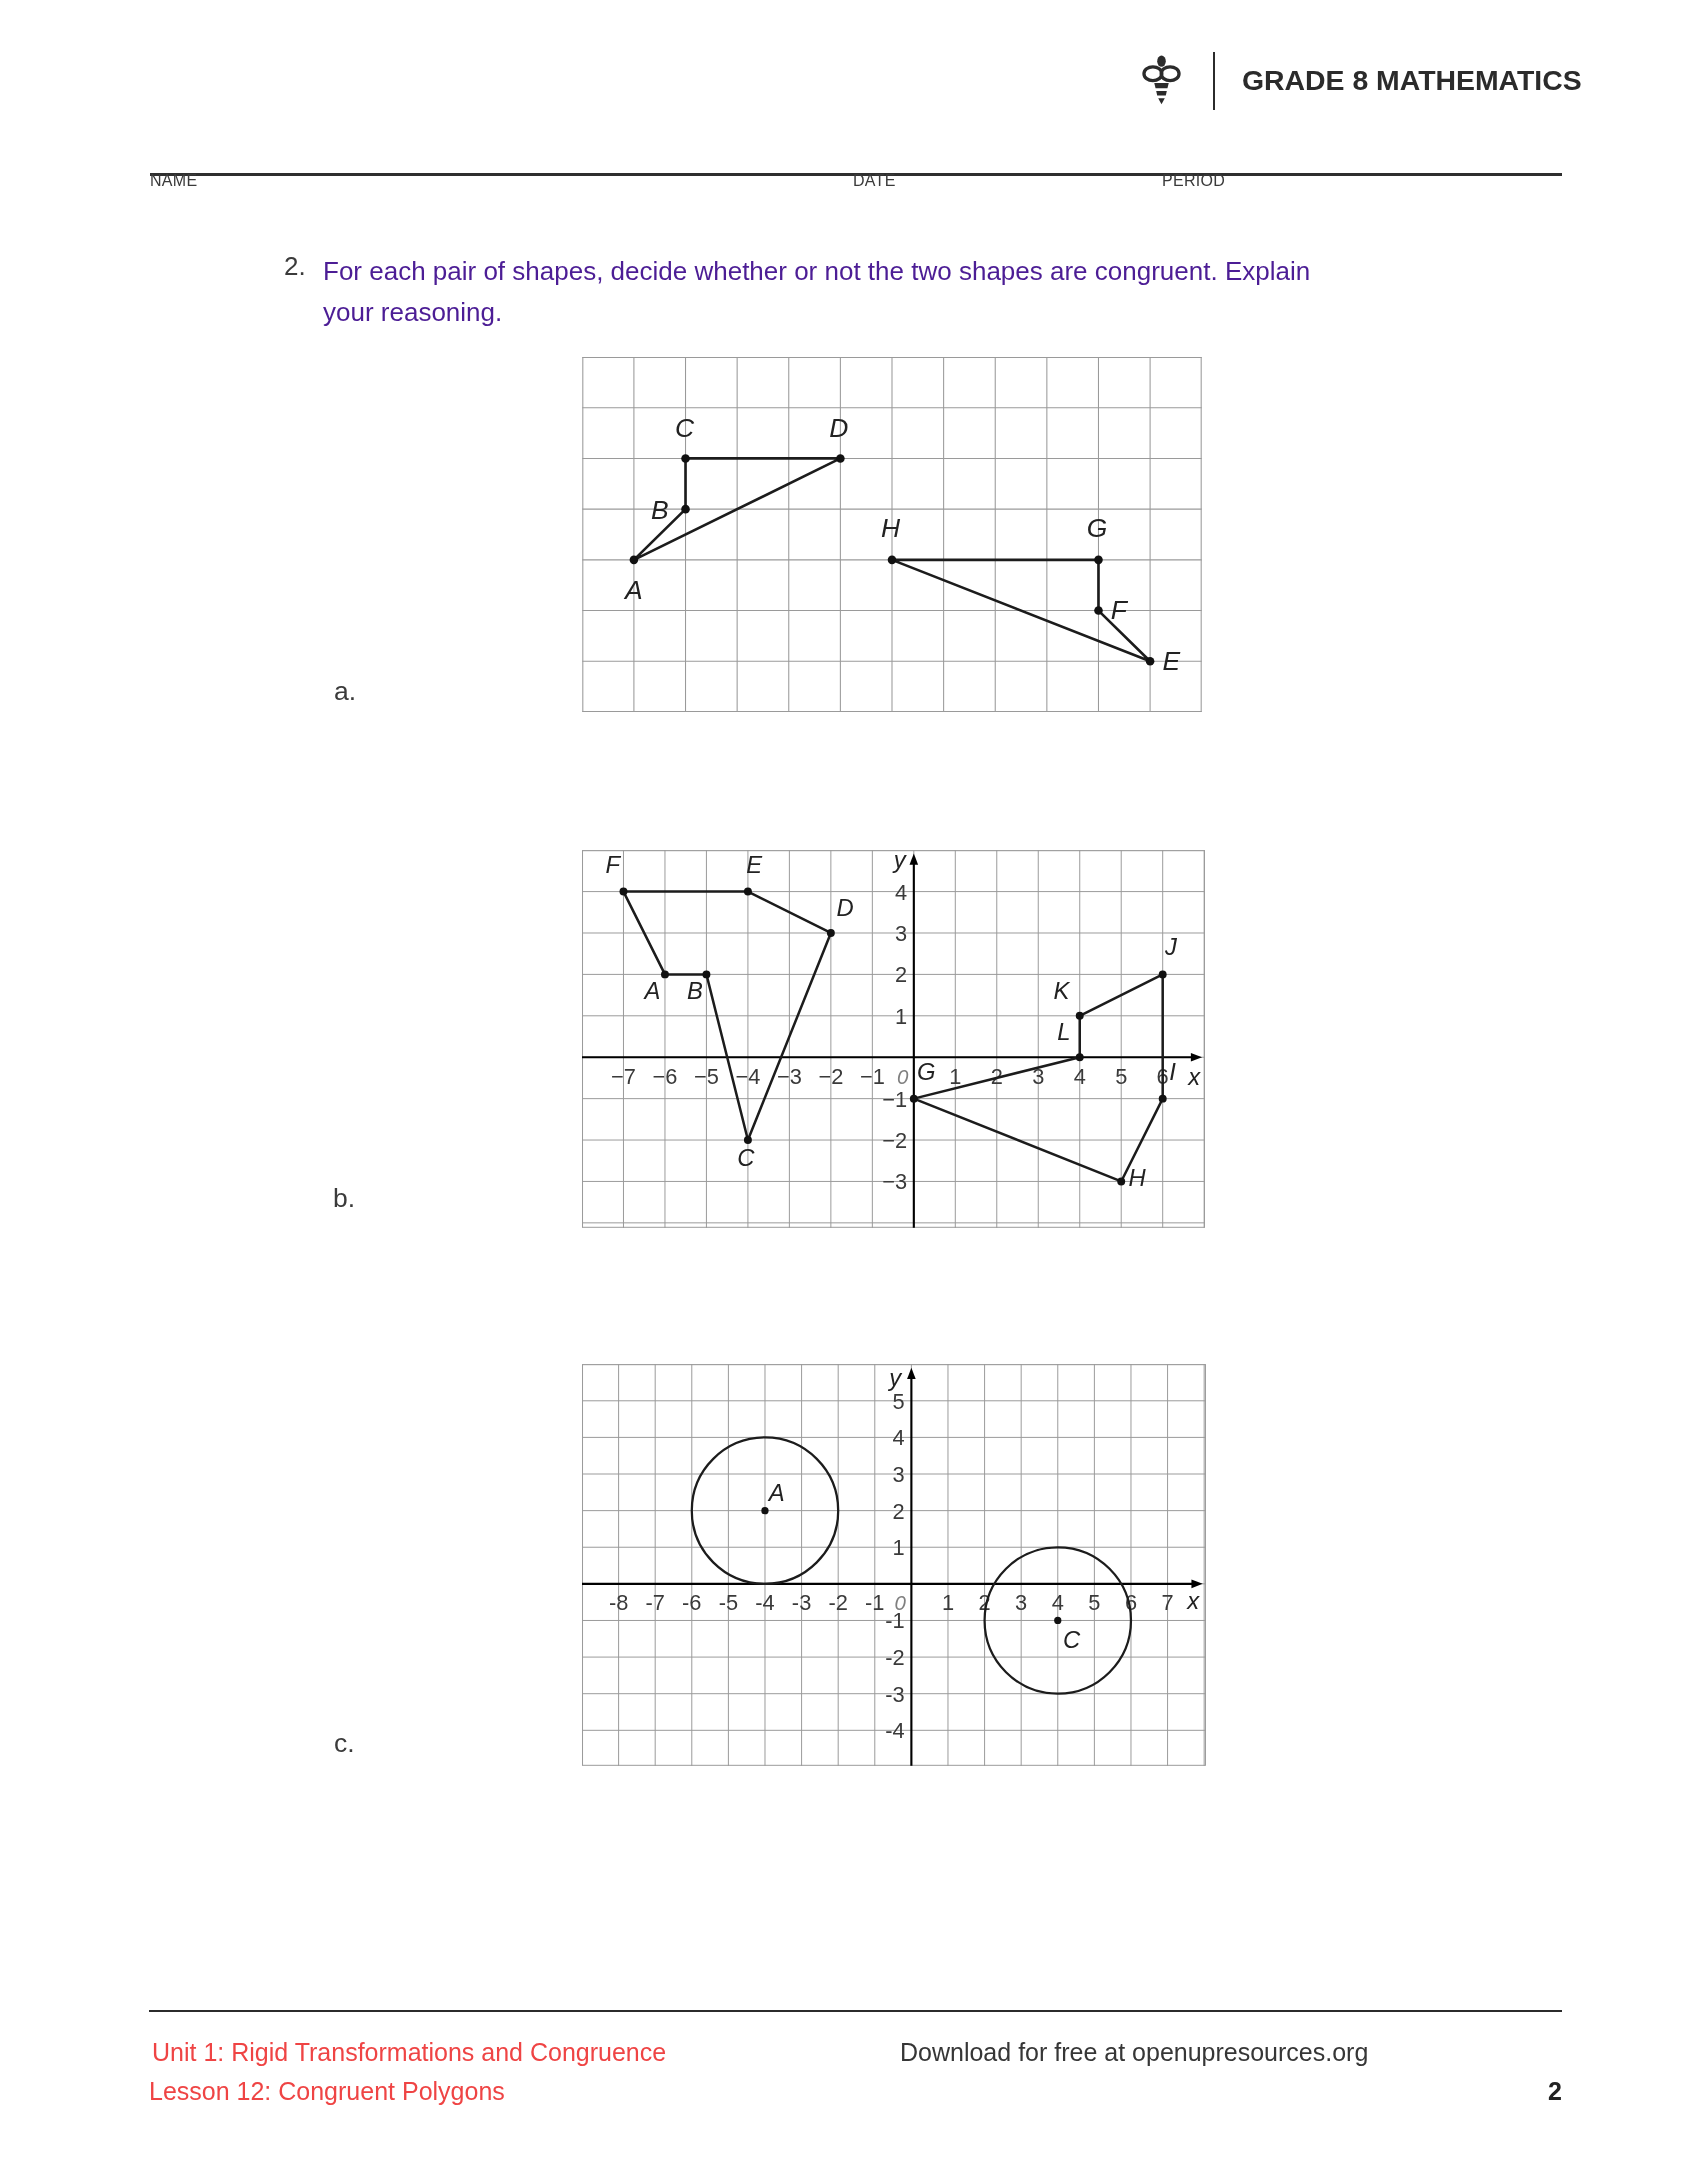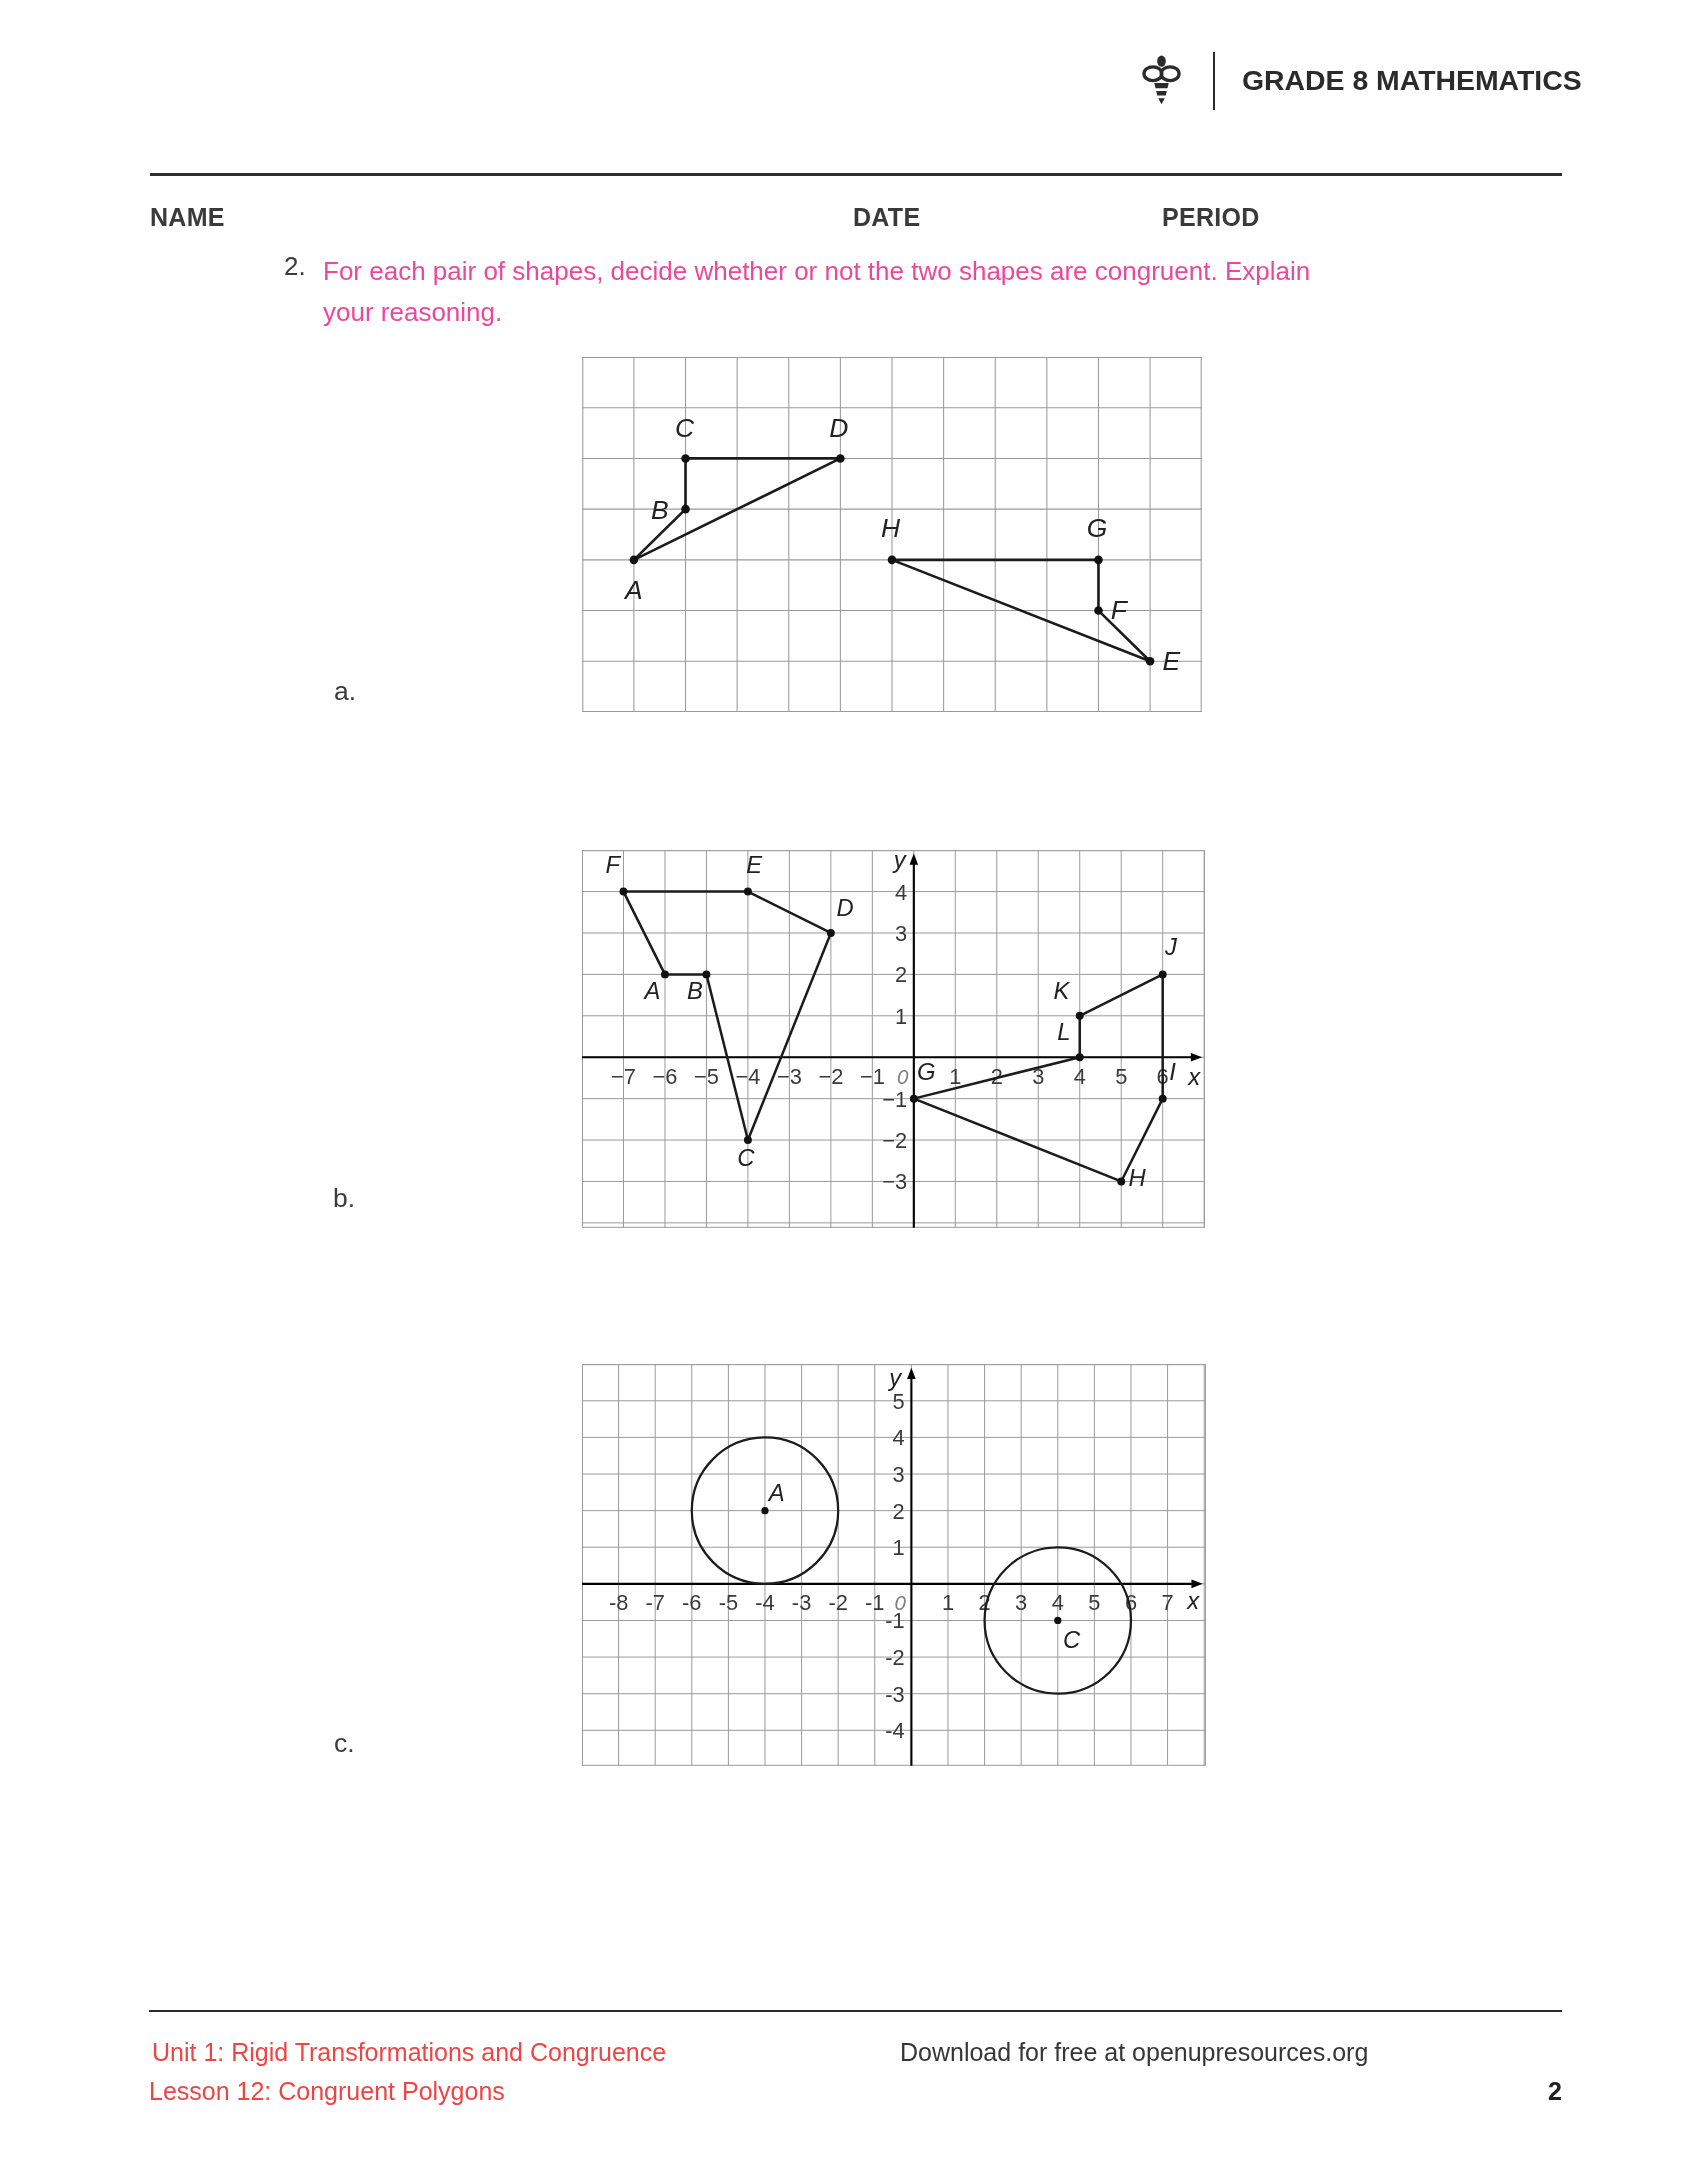--- a/index.html
+++ b/index.html
@@ -5,24 +5,24 @@
   html,body{margin:0;padding:0;background:#e8e8e8;}
   .page{position:relative;width:1687px;height:2183px;background:#ffffff;overflow:hidden;
         font-family:"Liberation Sans",sans-serif;color:#3b3b3b;padding-left:12px;}
   .abs{position:absolute;}
   
   .brand-title{left:1242px;top:64px;font-size:28.4px;font-weight:600;letter-spacing:0px;color:#2b2b2b;}
   .brand-divider{left:1213px;top:52px;width:2px;height:58px;background:#2b2b2b;}
   .bee{left:1141px;top:55px;}
   
   .name-rule{left:150px;top:173px;width:1412px;height:2.6px;background:#2f2f2f;}
-  .nrlabel{top:203px;font-size:25px;letter-spacing:0.3px;color:#3a3a3a;font-weight:bold;}
+  .nrlabel{top:172px;font-size:16px;letter-spacing:0.3px;color:#3a3a3a;}
   
   .qnum{left:284px;top:251px;font-size:26px;color:#3b3b3b;}
-  .qtext{left:323px;top:251px;width:1032px;font-size:26px;line-height:41px;color:#ec4899;}
+  .qtext{left:323px;top:251px;width:1032px;font-size:26px;line-height:41px;color:#4c1d95;}
   
   .fig{background:#fff;}
   .caption{font-size:26.5px;color:#3b3b3b;}
   
   .footer-rule{left:149px;top:2010px;width:1413px;height:2.3px;background:#2b2b2b;}
   .f-left1{left:152px;top:2038px;font-size:25px;color:#ef4444;text-align:right;}
   .f-left2{left:149px;top:2077px;font-size:25px;color:#ef4444;}
   .f-right1{left:900px;top:2038px;width:662px;text-align:left;font-size:25px;color:#363636;}
   .f-right2{left:900px;top:2077px;width:662px;text-align:right;font-size:25px;font-weight:bold;color:#222;}
   svg text{font-family:"Liberation Sans",sans-serif;}

